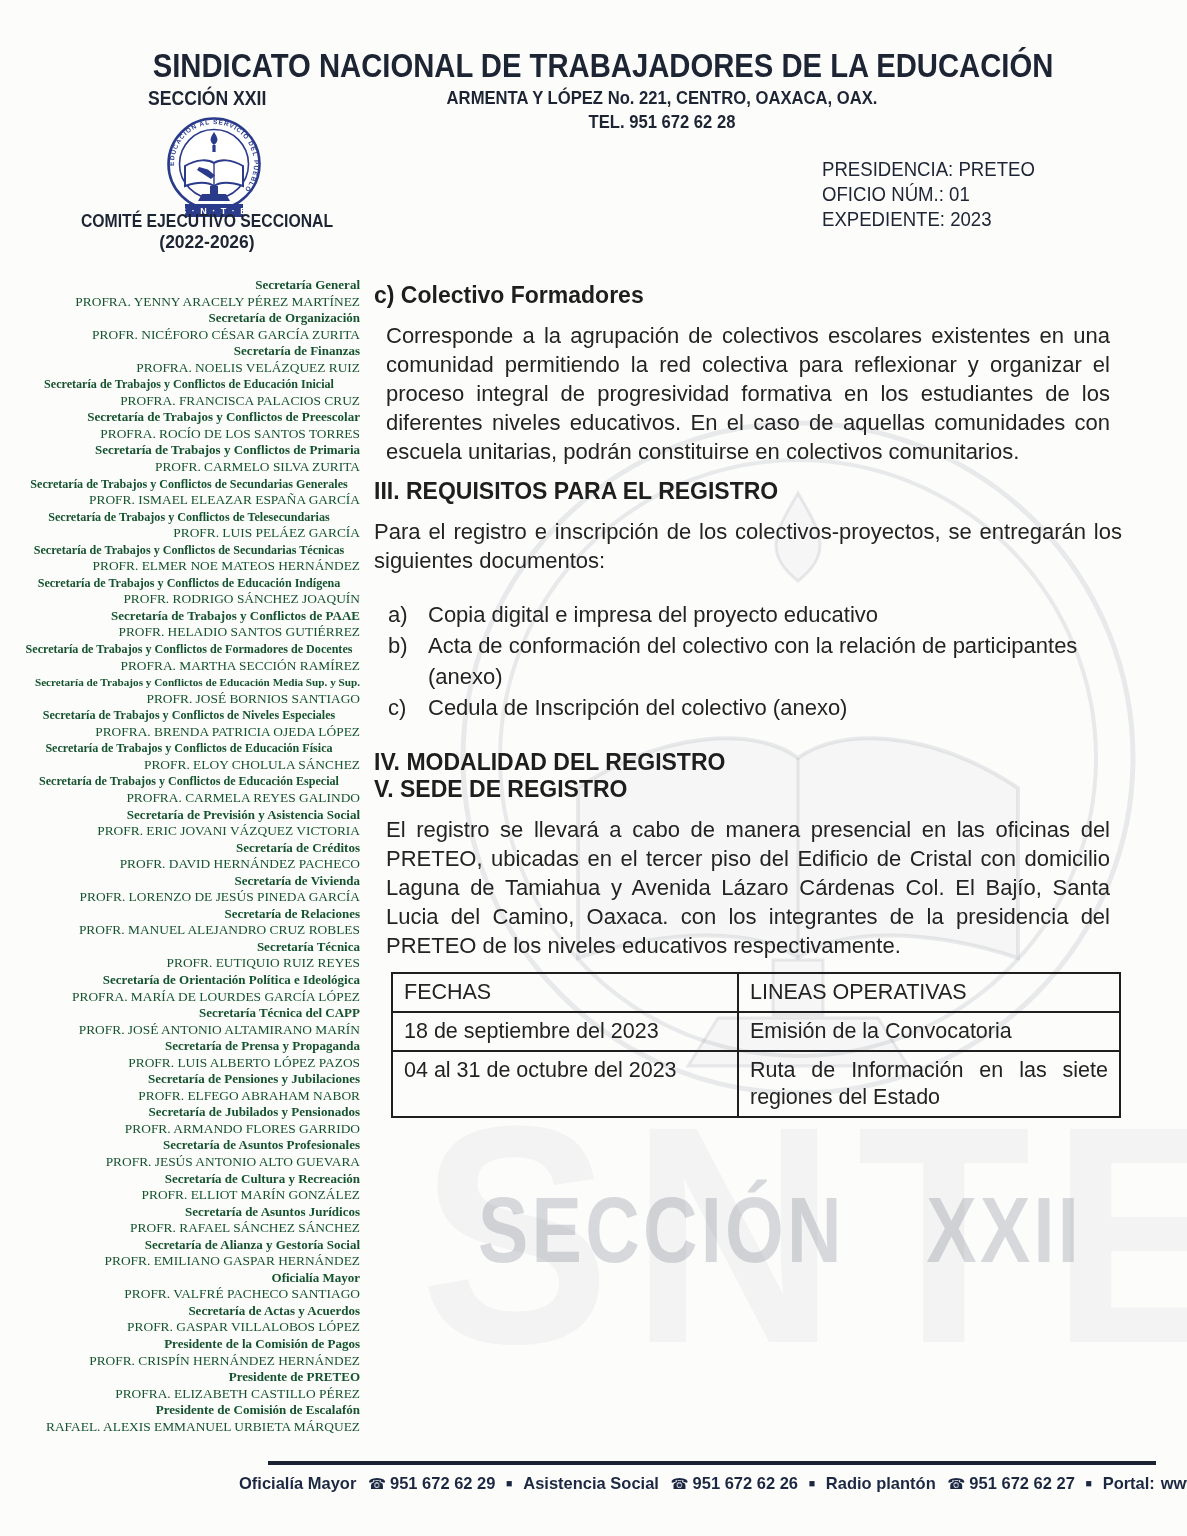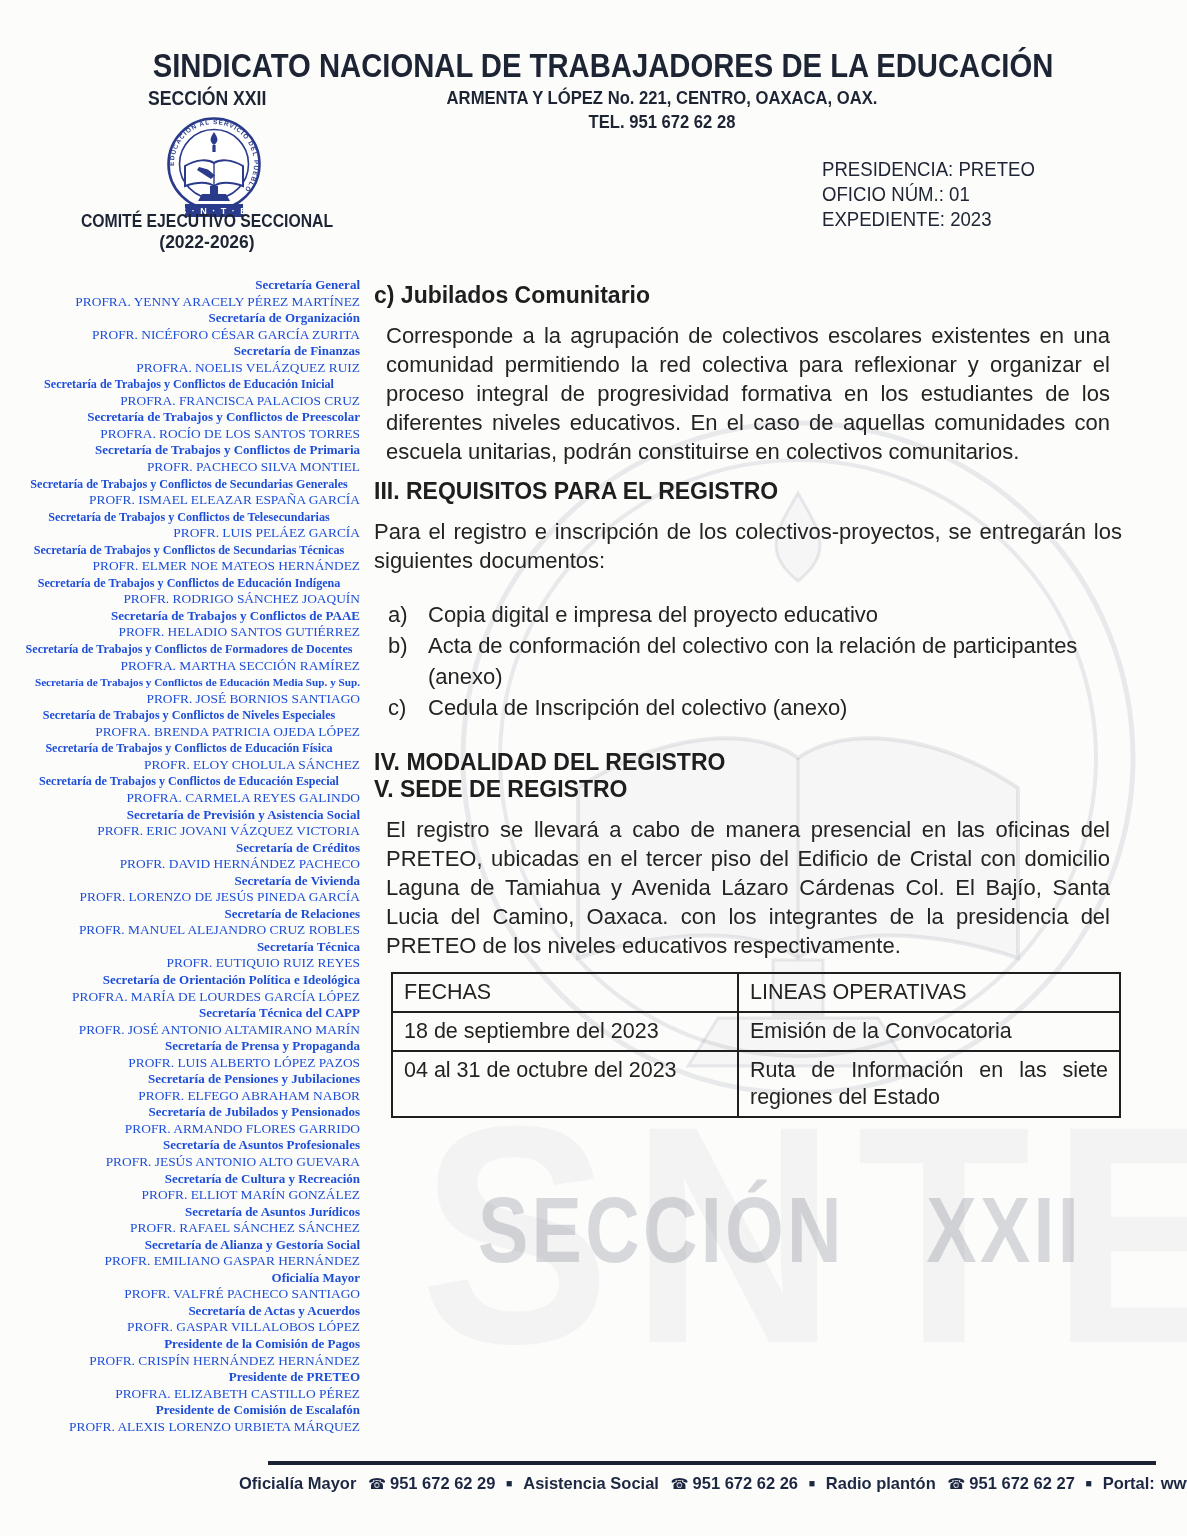--- a/index.html
+++ b/index.html
@@ -28,21 +28,21 @@
        transform:scaleX(.95);}
   .logo-box{left:163px;top:116px;width:102px;height:104px;}
   .committee{left:58px;top:211px;width:298px;text-align:center;font-size:17.5px;font-weight:bold;
              transform:scaleX(.9);white-space:nowrap;}
   .years{left:58px;top:232px;width:298px;text-align:center;font-size:17.5px;font-weight:bold;}
   .meta{left:822px;top:157px;font-size:20px;line-height:25px;transform:scaleX(.93);
         transform-origin:left top;white-space:nowrap;}
 
   
   .sidebar{position:absolute;z-index:1;left:18px;top:277px;width:342px;text-align:right;
-           font-family:"Liberation Serif","DejaVu Serif",serif;color:#1d4ed8;}
+           font-family:"Liberation Serif","DejaVu Serif",serif;color:#14532d;}
   .sb-title{font-size:13px;font-weight:bold;line-height:16.55px;white-space:nowrap;}
   .sb-title.sm{font-size:12.1px;text-align:center;}
   .sb-title.xs{font-size:11.2px;}
   .sb-name{font-size:13.4px;line-height:16.55px;white-space:nowrap;}
 
   
   .main{position:absolute;z-index:1;left:374px;top:282px;width:748px;color:#232323;}
   .main h3{font-size:23px;font-weight:bold;margin:0;color:#1e1e1e;}
   .main p{font-size:22px;line-height:29px;text-align:justify;margin:12px;}
   .h-c{margin:0 0 14px;} .p-c{margin:0 0 44px;}
@@ -131,21 +131,21 @@
       <div class="sb-name">PROFRA. YENNY ARACELY PÉREZ MARTÍNEZ</div>
       <div class="sb-title">Secretaría de Organización</div>
       <div class="sb-name">PROFR. NICÉFORO CÉSAR GARCÍA ZURITA</div>
       <div class="sb-title">Secretaría de Finanzas</div>
       <div class="sb-name">PROFRA. NOELIS VELÁZQUEZ RUIZ</div>
       <div class="sb-title sm">Secretaría de Trabajos y Conflictos de Educación Inicial</div>
       <div class="sb-name">PROFRA. FRANCISCA PALACIOS CRUZ</div>
       <div class="sb-title">Secretaría de Trabajos y Conflictos de Preescolar</div>
       <div class="sb-name">PROFRA. ROCÍO DE LOS SANTOS TORRES</div>
       <div class="sb-title">Secretaría de Trabajos y Conflictos de Primaria</div>
-      <div class="sb-name">PROFR. PACHECO SILVA MONTIEL</div>
+      <div class="sb-name">PROFR. CARMELO SILVA ZURITA</div>
       <div class="sb-title sm">Secretaría de Trabajos y Conflictos de Secundarias Generales</div>
       <div class="sb-name">PROFR. ISMAEL ELEAZAR ESPAÑA GARCÍA</div>
       <div class="sb-title sm">Secretaría de Trabajos y Conflictos de Telesecundarias</div>
       <div class="sb-name">PROFR. LUIS PELÁEZ GARCÍA</div>
       <div class="sb-title sm">Secretaría de Trabajos y Conflictos de Secundarias Técnicas</div>
       <div class="sb-name">PROFR. ELMER NOE MATEOS HERNÁNDEZ</div>
       <div class="sb-title sm">Secretaría de Trabajos y Conflictos de Educación Indígena</div>
       <div class="sb-name">PROFR. RODRIGO SÁNCHEZ JOAQUÍN</div>
       <div class="sb-title">Secretaría de Trabajos y Conflictos de PAAE</div>
       <div class="sb-name">PROFR. HELADIO SANTOS GUTIÉRREZ</div>
@@ -189,25 +189,25 @@
       <div class="sb-name">PROFR. EMILIANO GASPAR HERNÁNDEZ</div>
       <div class="sb-title">Oficialía Mayor</div>
       <div class="sb-name">PROFR. VALFRÉ PACHECO SANTIAGO</div>
       <div class="sb-title">Secretaría de Actas y Acuerdos</div>
       <div class="sb-name">PROFR. GASPAR VILLALOBOS LÓPEZ</div>
       <div class="sb-title">Presidente de la Comisión de Pagos</div>
       <div class="sb-name">PROFR. CRISPÍN HERNÁNDEZ HERNÁNDEZ</div>
       <div class="sb-title">Presidente de PRETEO</div>
       <div class="sb-name">PROFRA. ELIZABETH CASTILLO PÉREZ</div>
       <div class="sb-title">Presidente de Comisión de Escalafón</div>
-      <div class="sb-name">PROFR. ALEXIS LORENZO URBIETA MÁRQUEZ</div>
+      <div class="sb-name">RAFAEL. ALEXIS EMMANUEL URBIETA MÁRQUEZ</div>
     </div>
 
   <div class="main">
-    <h3 class="h-c">c) Jubilados Comunitario</h3>
+    <h3 class="h-c">c) Colectivo Formadores</h3>
     <p class="p-c">Corresponde a la agrupación de colectivos escolares existentes en una comunidad permitiendo la red colectiva para reflexionar y organizar el proceso integral de progresividad formativa en los estudiantes de los diferentes niveles educativos. En el caso de aquellas comunidades con escuela unitarias, podrán constituirse en colectivos comunitarios.</p>
 
     <h3 class="h-iii">III. REQUISITOS PARA EL REGISTRO</h3>
     <p class="p-iii">Para el registro e inscripción de los colectivos-proyectos, se entregarán los siguientes documentos:</p>
     <div class="list">
         <div class="li-row">
           <span class="li-marker">a)</span>
           <span class="li-text">Copia digital e impresa del proyecto educativo</span>
         </div>
         <div class="li-row">

